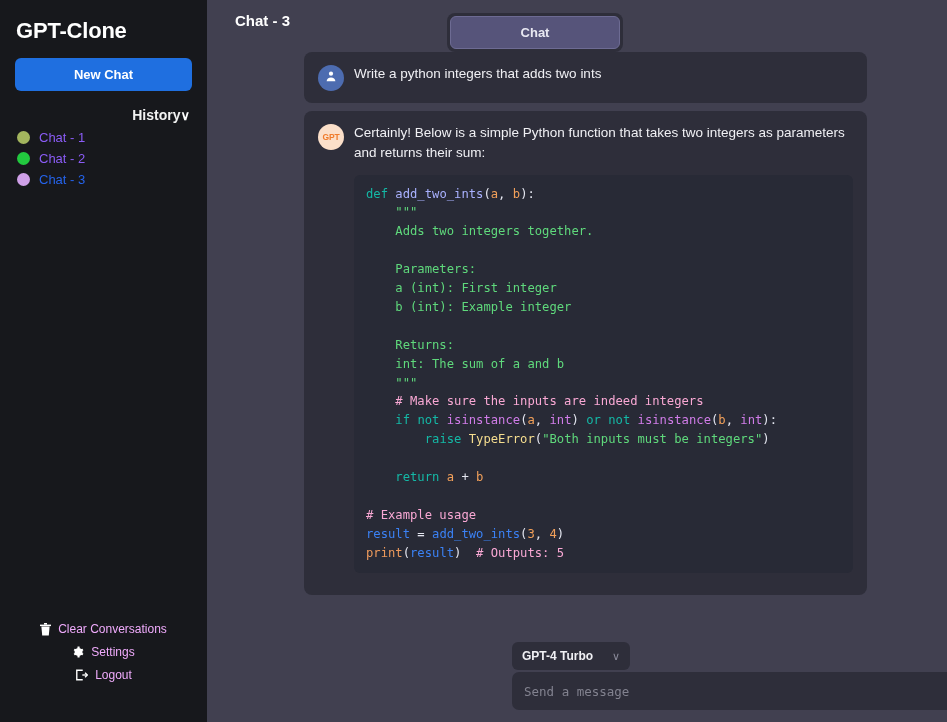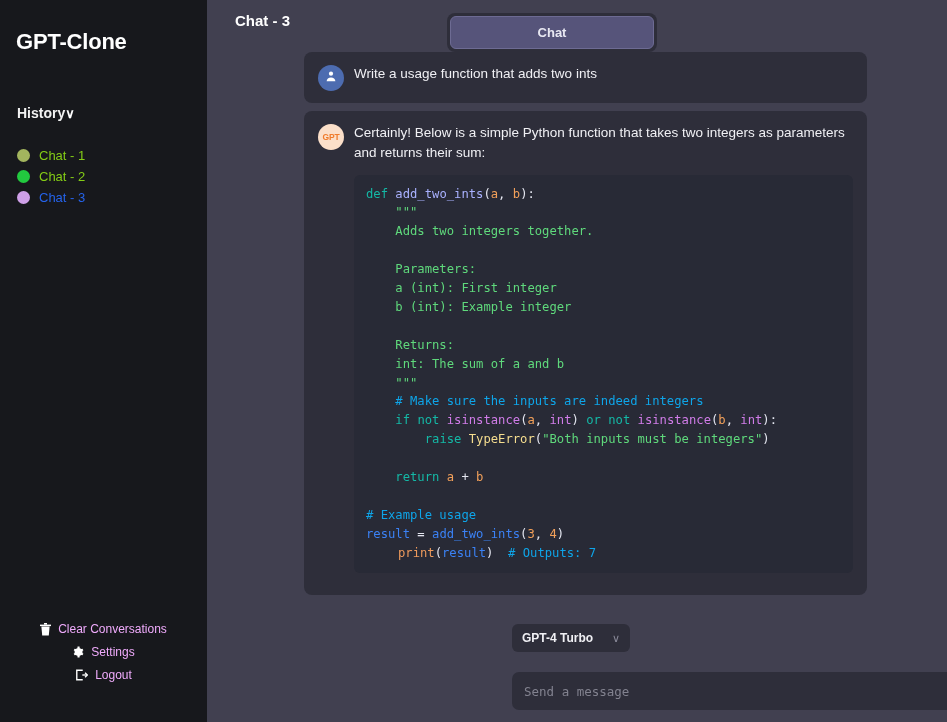--- a/index.html
+++ b/index.html
@@ -10,55 +10,54 @@
     overflow: hidden;
   }
   .app { display: flex; width: 947px; height: 722px; }
 
   
   .sidebar {
     width: 207px; height: 722px;
     background: #17181c;
     flex: 0 0 207px;
     display: flex; flex-direction: column;
-    padding: 21px 15px 14px 15px;
+    padding: 10px 15px 14px 15px;
     position: relative;
-    gap: 20px;
   }
   .brand {
     color: #ffffff;
     font-size: 22px;
     font-weight: bold;
     letter-spacing: -0.2px;
     margin: 8px 0 14px 1px;
   }
   .new-chat-btn {
     display: block; width: 100%;
     background: #1f6fe0;
     color: #ffffff;
     border: none; border-radius: 6px;
     font-family: "Liberation Sans", sans-serif;
     font-size: 13px; font-weight: bold;
     padding: 9px 0;
     cursor: pointer;
     text-align: center;
   }
   .history-head {
-    display: flex; align-items: center; justify-content: flex-start;
+    display: flex; align-items: center; justify-content: flex-end;
     margin: 16px 2px 4px 2px;
   }
   .history-title { color: #f2f2f2; font-size: 14px; font-weight: bold; }
   .chev { color: #ffffff; font-size: 13px; font-weight: bold; line-height: 1; }
   .hist-list { list-style: none; }
   .hist-item {
     display: flex; align-items: center; gap: 9px;
     padding: 3px 2px; cursor: pointer;
   }
   .dot { width: 13px; height: 13px; border-radius: 50%; flex: 0 0 13px; }
-  .hist-label { font-size: 13px; color: #84cc16; }
+  .hist-label { font-size: 13px; color: #8b5cf6; }
   .hist-item.active .hist-label { color: #2563eb; }
 
   .sidebar-footer {
     margin-top: auto;
     display: flex; flex-direction: column; align-items: center; gap: 9px;
     padding-bottom: 26px;
   }
   .footer-row {
     display: flex; align-items: center; gap: 7px;
     color: #f0abfc; font-size: 12px; cursor: pointer; text-align: right;
@@ -79,21 +78,21 @@
   .chat-title {
     color: #ffffff; font-size: 15px; font-weight: bold;
     padding: 12px 0 0 28px;
   }
   .tabs {
     position: absolute; left: 240px; top: 13px;
     display: flex;
     background: #2e2e3a;
     border-radius: 8px;
     padding: 3px;
-    width: 210px;
+    width: 176px;
   }
   .tab {
     flex: 1 1 50%;
     text-align: center;
     font-size: 13px; font-weight: bold;
     color: #9c9cab;
     padding: 8px 0;
     border-radius: 6px;
     border: 1px solid transparent;
     cursor: pointer;
@@ -145,40 +144,40 @@
     font-size: 12.2px;
     line-height: 1.55;
     white-space: pre;
     overflow-x: hidden;
     color: #e4e6f0;
   }
   .k  { color: #14b8a6; }      
   .fn { color: #a9b1ff; }      
   .pm { color: #f2a05a; }      
   .st { color: #5fd97c; }      
-  .cm { color: #0ea5e9; }      
+  .cm { color: #f9a8d4; }      
   .bi { color: #d07ce8; }      
   .ex { color: #f5dd8f; }      
-  .pn { color: #ee9a5c; margin-left: 32px; }      
+  .pn { color: #ee9a5c; }      
   .id { color: #3b82f6; }      
   .op { color: #e4e6f0; }
 
   
   .composer { position: absolute; left: 305px; bottom: 12px; width: 565px; }
   .model-select {
     display: inline-flex; align-items: center; justify-content: space-between;
     background: #2e2e3a;
     border: none; border-radius: 6px;
     color: #f0f0f4;
     font-family: "Liberation Sans", sans-serif;
     font-size: 12px; font-weight: bold;
     padding: 7px 10px;
     width: 118px;
     cursor: pointer;
-    margin-bottom: 20px;
+    margin-bottom: 2px;
   }
   .model-select .caret { color: #8a8a99; font-size: 11px; font-weight: normal; }
   .inputbar {
     background: #2e2e3a;
     border-radius: 7px;
     height: 38px;
     display: flex; align-items: center;
     padding: 0 12px;
   }
   .inputbar input {
@@ -191,20 +190,21 @@
   .inputbar input::placeholder { color: #82828f; }
 </style>
 </head>
 <body>
 
 <div class="app">
 
   <aside class="sidebar">
     <div class="brand">GPT-Clone</div>
 
+    <button class="new-chat-btn">New Chat</button>
 
     <div class="history-head">
       <span class="history-title">History</span>
       <span class="chev">∨</span>
     </div>
 
     <ul class="hist-list" id="hist-list">
         <li class="hist-item">
           <span class="dot" style="background: rgb(163, 181, 94);"></span>
           <span class="hist-label">Chat - 1</span>
@@ -270,21 +270,21 @@
       <div class="msg">
         <div class="avatar user">
           <span>
             <svg width="14" height="14" viewBox="0 0 24 24" fill="#ffffff">
               <circle cx="12" cy="8" r="3.6"></circle>
               <path d="M4.5 21c0-4.2 3.4-6.6 7.5-6.6s7.5 2.4 7.5 6.6z"></path>
             </svg>
           </span>
         </div>
         <div class="msg-body">
-          <div class="msg-text">Write a usage function that adds two ints</div>
+          <div class="msg-text">Write a python integers that adds two ints</div>
         </div>
       </div>
 
       <div class="msg">
         <div class="avatar gpt">
           <span>GPT</span>
         </div>
         <div class="msg-body">
           <div class="msg-text">Certainly! Below is a simple Python function that takes two integers as parameters and returns their sum:</div>
           <pre class="codeblock" id="codeblock"><span class="k">def </span><span class="fn">add_two_ints</span><span class="op">(</span><span class="pm">a</span><span class="op">, </span><span class="pm">b</span><span class="op">):</span>
@@ -299,21 +299,21 @@
 <span class="st">    int: The sum of a and b</span>
 <span class="st">    """</span>
 <span class="cm">    # Make sure the inputs are indeed integers</span>
 <span class="op">    </span><span class="k">if</span><span class="op"> </span><span class="k">not</span><span class="op"> </span><span class="bi">isinstance</span><span class="op">(</span><span class="pm">a</span><span class="op">, </span><span class="bi">int</span><span class="op">) </span><span class="k">or</span><span class="op"> </span><span class="k">not</span><span class="op"> </span><span class="bi">isinstance</span><span class="op">(</span><span class="pm">b</span><span class="op">, </span><span class="bi">int</span><span class="op">):</span>
 <span class="op">        </span><span class="k">raise</span><span class="op"> </span><span class="ex">TypeError</span><span class="op">(</span><span class="st">"Both inputs must be integers"</span><span class="op">)</span>
 <span class="op"></span>
 <span class="op">    </span><span class="k">return</span><span class="op"> </span><span class="pm">a</span><span class="op"> + </span><span class="pm">b</span>
 <span class="op"></span>
 <span class="cm"># Example usage</span>
 <span class="id">result</span><span class="op"> = </span><span class="id">add_two_ints</span><span class="op">(</span><span class="pm">3</span><span class="op">, </span><span class="pm">4</span><span class="op">)</span>
-<span class="pn">print</span><span class="op">(</span><span class="id">result</span><span class="op">)  </span><span class="cm"># Outputs: 7</span></pre>
+<span class="pn">print</span><span class="op">(</span><span class="id">result</span><span class="op">)  </span><span class="cm"># Outputs: 5</span></pre>
         </div>
       </div>
 
     </div>
 
     <div class="composer">
       <div class="model-select">
         <span>GPT-4 Turbo</span>
         <span class="caret">∨</span>
       </div>

